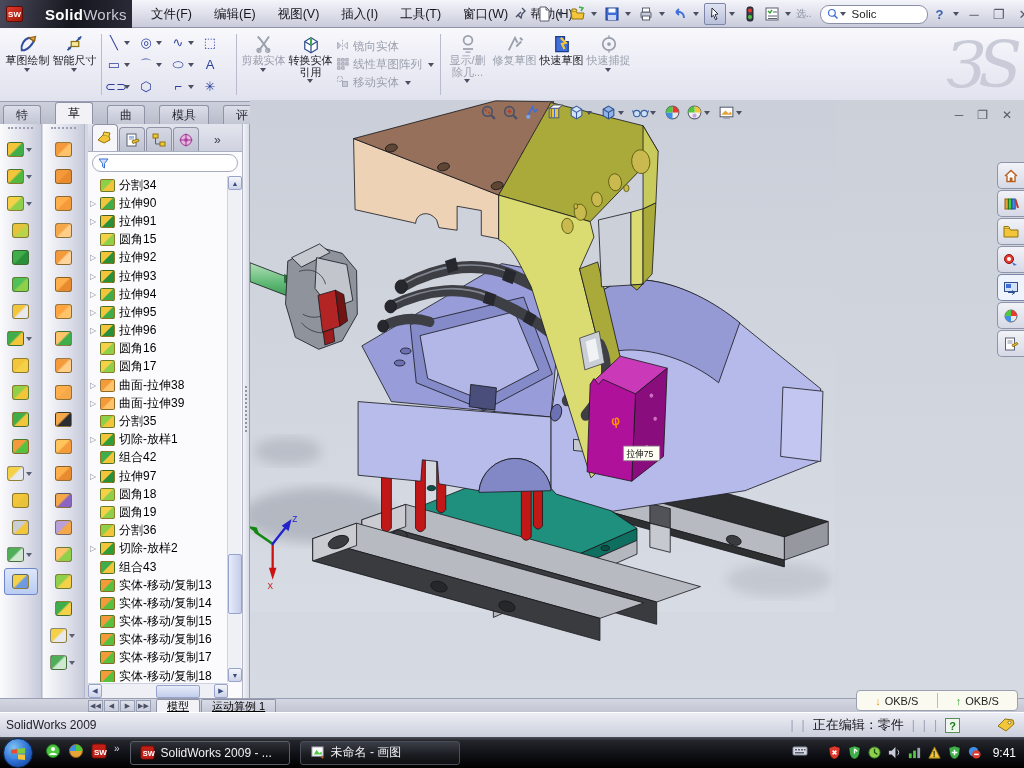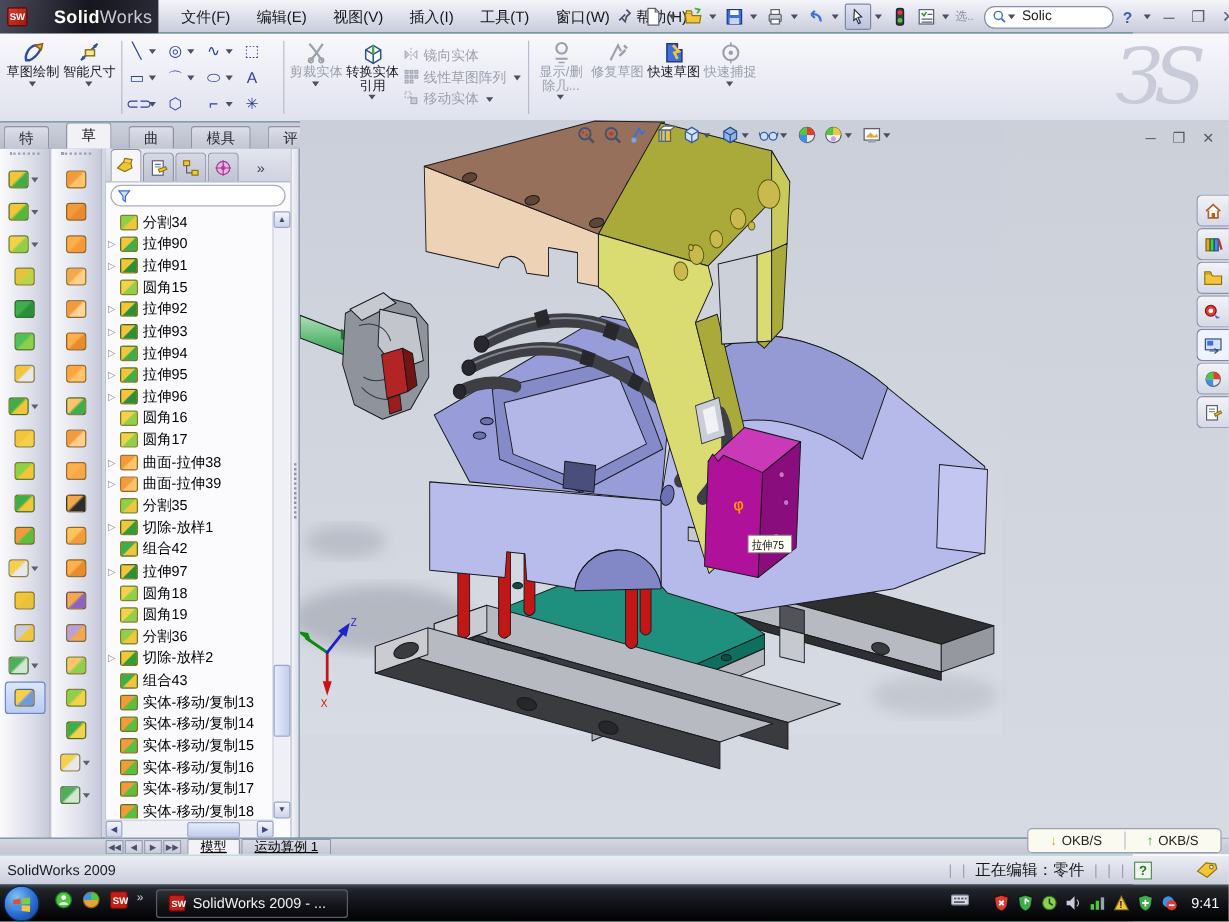--- a/index.html
+++ b/index.html
@@ -1,18 +1,18 @@
 <!DOCTYPE html>
 <html><head>
 <meta charset="utf-8">
 <style>
   * { margin:0; padding:0; box-sizing:border-box; }
   html,body { width:1024px; height:768px; overflow:hidden; font-family:"Liberation Sans","DejaVu Sans",sans-serif; }
   .abs { position:absolute; }
-  #app { position:relative; width:944px; height:768px; background:#0f766e; }
+  #app { position:relative; width:944px; height:768px; background:#a16207; }
 
   
   #titlebar { left:0; top:0; width:1024px; height:28px; background:linear-gradient(#f4f5fa,#c9cbdb); border-bottom:1px solid #8f93a6; }
   #logo { left:0; top:0; width:132px; height:28px; background:linear-gradient(100deg,#4a4a5c 0%,#16161e 55%,#2b2b38 100%); display:flex; align-items:center; padding-left:6px; }
   #logo .cube { width:17px; height:16px; background:linear-gradient(135deg,#e23b2e,#a01808); border:1px solid #5f0c04; border-radius:2px; color:#fff; font-size:8px; font-weight:bold; display:flex; align-items:center; justify-content:center; }
   #logo .t1 { color:#ffffff; font-weight:bold; font-size:15px; margin-left:22px; letter-spacing:.3px;}
   #logo .t2 { color:#c9c9d6; font-size:15px; letter-spacing:.3px;}
   #menubar { left:140px; top:0; height:28px; display:flex; align-items:center; }
   .menu-item { font-size:12.5px; color:#15151c; padding:0 11px; line-height:28px; }
   #tb-title { left:512px; top:1px; height:26px; display:flex; align-items:center; gap:2px; }
@@ -33,21 +33,21 @@
   .bigbtn .blabel { font-size:11px; line-height:11.5px; text-align:center; color:#1c1c24; word-break:break-all; }
   .bigbtn.dis .blabel { color:#9ba0ad; }
   .bigbtn .bdd { margin-top:1px; }
   .sketchgrid { display:grid; grid-template-columns:repeat(4,32px); grid-template-rows:repeat(3,22px); align-content:center; }
   .sg { display:flex; align-items:center; font-size:13px; color:#2c3f9e; }
   .sg .g { width:18px; text-align:center; }
   .stack { display:flex; flex-direction:column; justify-content:center; gap:2px; }
   .stackrow { display:flex; align-items:center; height:16px; }
   .stackrow .slabel { font-size:11.5px; color:#9ba0ad; margin-left:3px; }
   .stackrow .sic { width:16px; text-align:center; color:#9ba0ad; font-size:11px;}
-  #watermark { position:absolute; right:27px; top:0px; font-family:"DejaVu Serif",serif; font-style:italic; font-size:64px; color:#c9ccd8; letter-spacing:-8px;}
+  #watermark { position:absolute; right:10px; top:0px; font-family:"DejaVu Serif",serif; font-style:italic; font-size:64px; color:#c9ccd8; letter-spacing:-8px;}
 
   
   #tabstrip { left:0; top:102px; width:366px; height:22px; background:linear-gradient(#cdd0dc,#b9bdcb); display:flex; align-items:flex-end; padding-left:3px; border-right:1px solid #9aa0b4;}
   .ctab { height:19px; line-height:18px; font-size:12px; color:#2a2a33; background:linear-gradient(#dcdfe9,#c2c5d3); border:1px solid #8f93a5; border-bottom:none; border-radius:3px 3px 0 0; padding:0 12px; margin-right:14px;}
   .ctab.active { background:#f1f1f6; height:22px; line-height:21px; color:#111; }
 
   
   #leftbars { left:0; top:124px; width:88px; height:574px; background:#d4d6e2; }
   .vbar { position:absolute; top:0; width:42px; height:574px; background:linear-gradient(90deg,#fbfbfd,#d9dbe7 70%,#c6c9d8); border-right:1px solid #b3b6c6;}
   .vbar .grip { height:7px; margin:3px 8px 2px 8px; border-top:2px dotted #9aa0b4; }
@@ -1141,20 +1141,28 @@
           </svg></div>
         <div class="chev">»</div>
       </div>
     <div id="taskbtns" style="display:flex">
         <div class="taskbtn active">
           <svg width="15" height="15" viewBox="0 0 16 16">
             <rect x="1" y="1" width="14" height="14" rx="2" fill="#c02018" stroke="#6f0e08"></rect>
             <text x="3" y="11.5" font-size="8" font-weight="bold" fill="#fff">SW</text>
           </svg>
           <span>SolidWorks 2009 - ...</span>
+        </div>
+        <div class="taskbtn">
+          <svg width="15" height="15" viewBox="0 0 16 16">
+            <rect x="2" y="2" width="12" height="10" fill="#fff" stroke="#8a8fa0"></rect>
+            <path d="M4,10 L7,5 L10,9 L12,7 L13,10 Z" fill="#4ec83f"></path>
+            <path d="M12,12 L14,14" stroke="#b85f1f" stroke-width="2"></path>
+          </svg>
+          <span>未命名 - 画图</span>
         </div>
       </div>
     <div id="tray">
         <div style="margin-right: 14px;"><svg width="16" height="16" viewBox="0 0 16 16">
             <rect x="1" y="4" width="14" height="8" rx="1" fill="#d8dbe4" stroke="#8a8fa0"></rect>
             <g fill="#5b6070">
               <rect x="3" y="6" width="2" height="1.5"></rect>
               <rect x="6" y="6" width="2" height="1.5"></rect>
               <rect x="9" y="6" width="2" height="1.5"></rect>
               <rect x="12" y="6" width="1.5" height="1.5"></rect>

